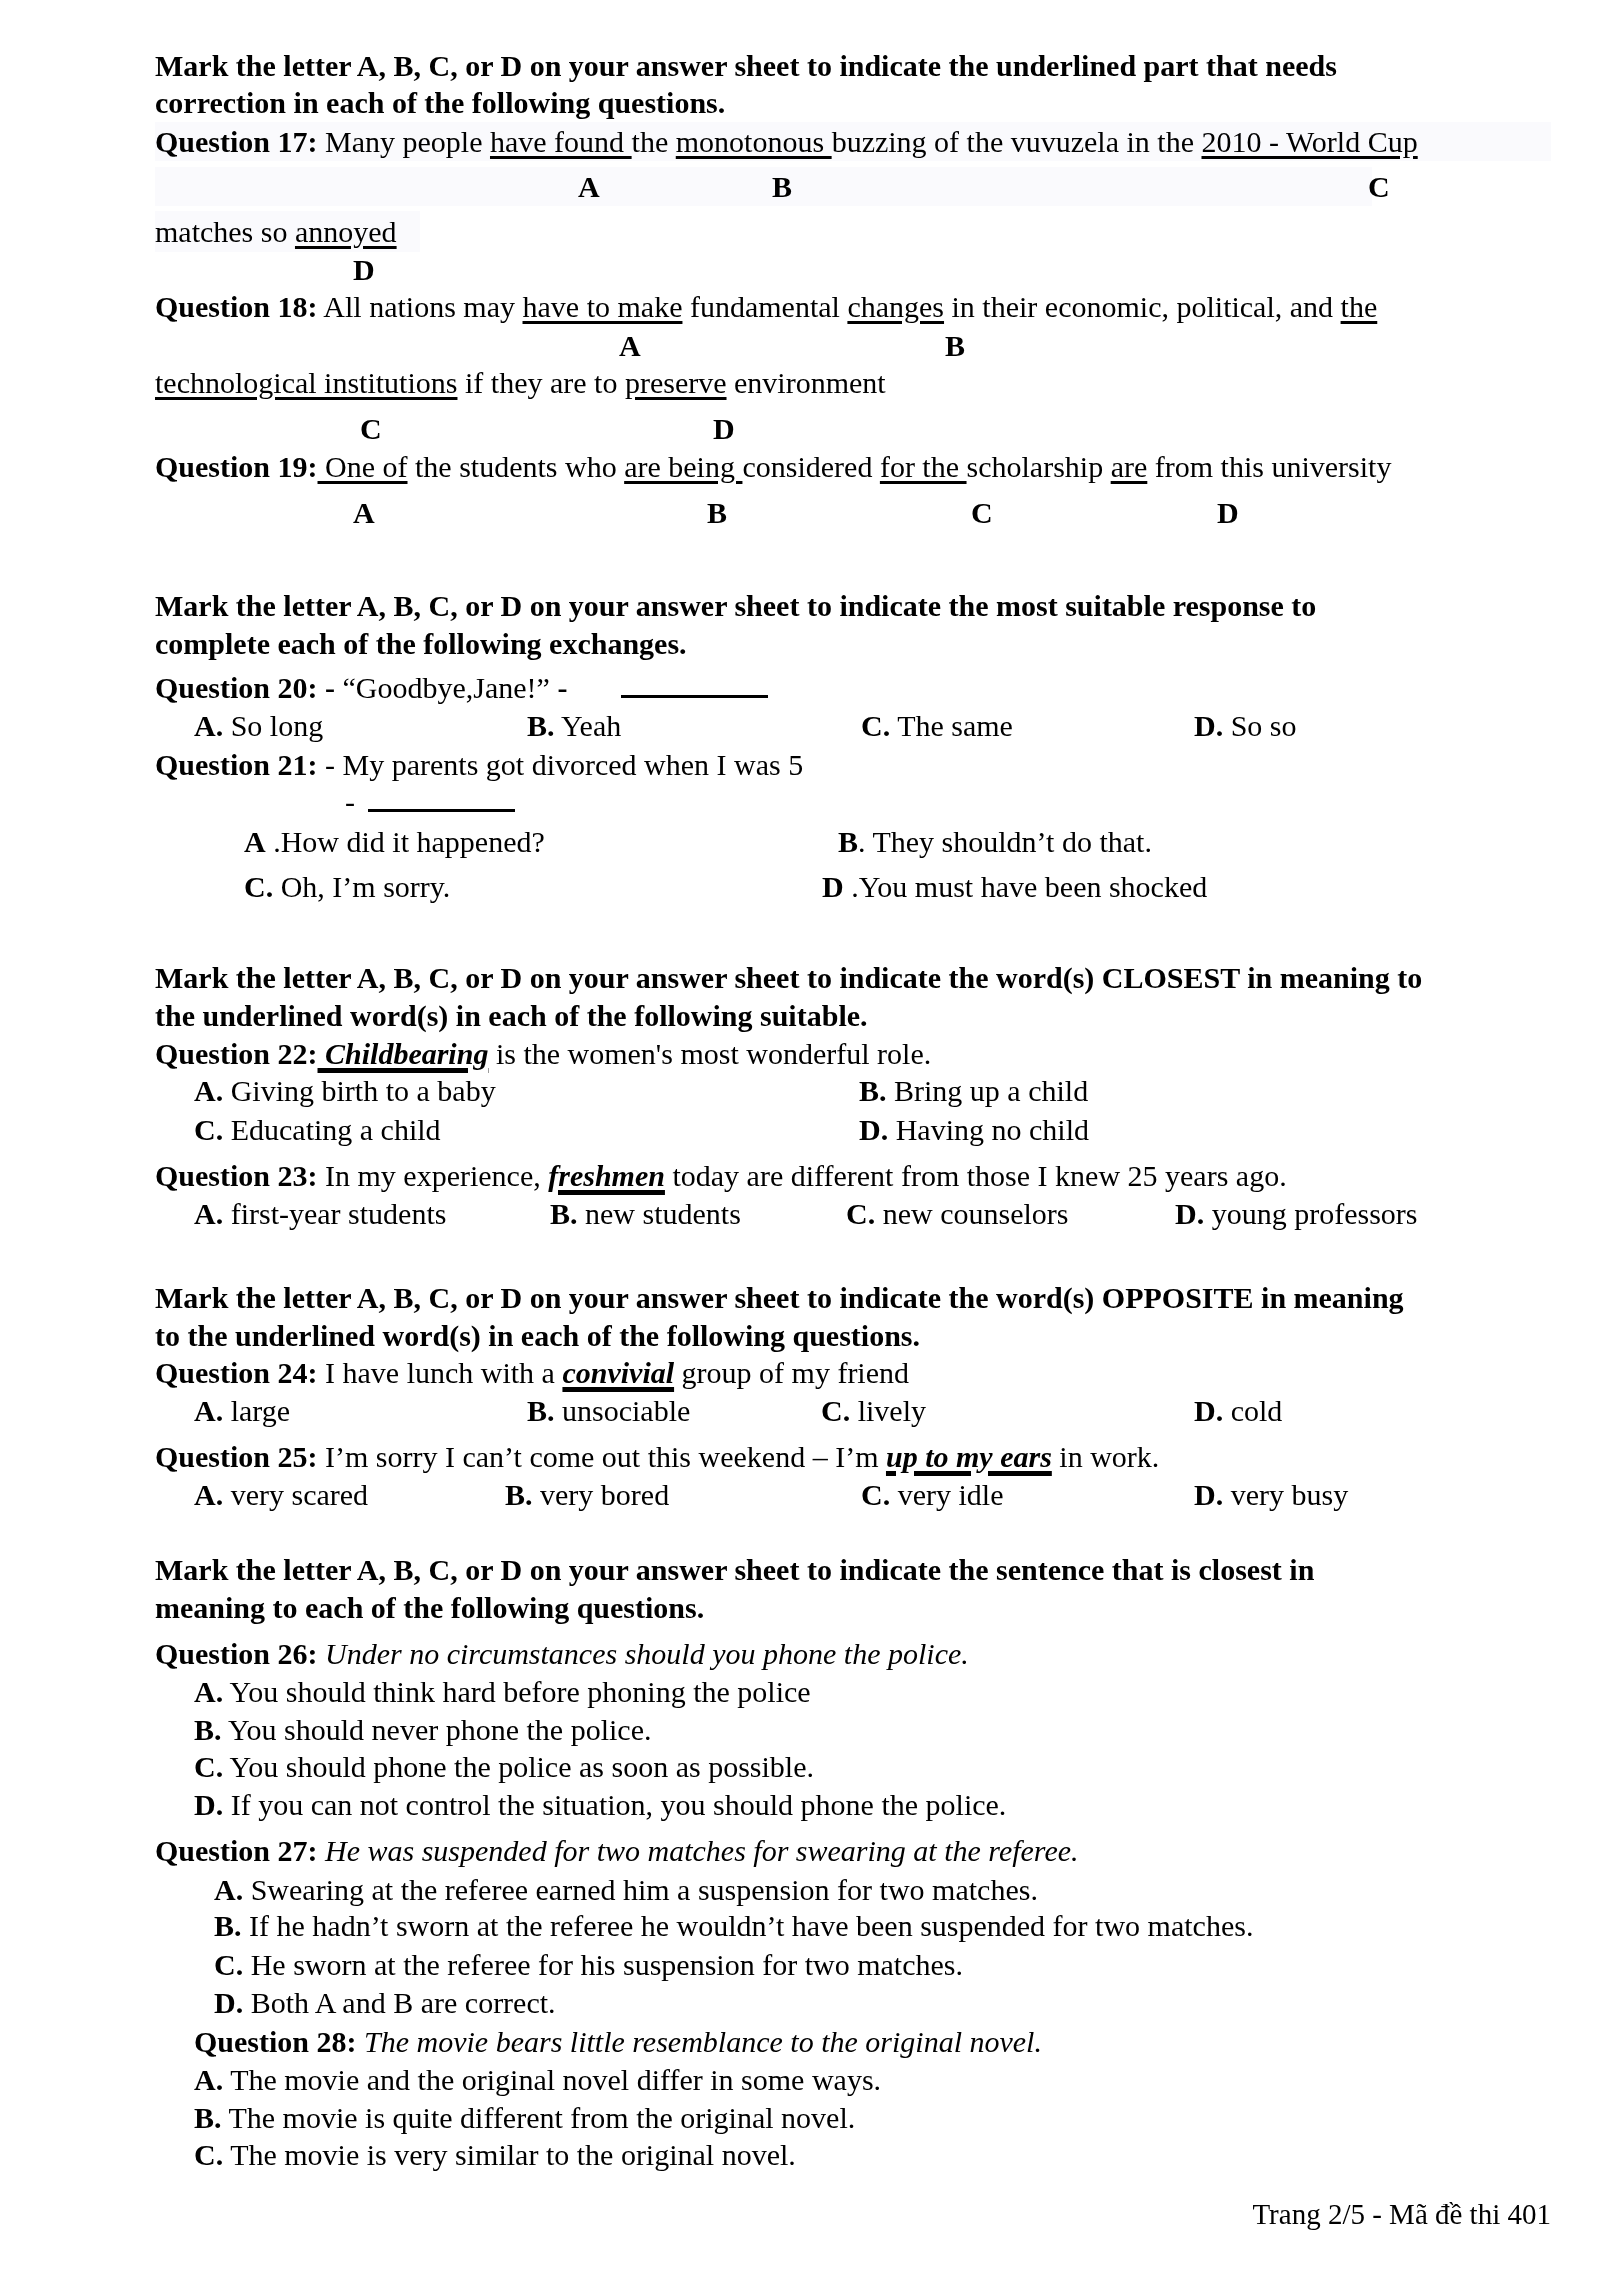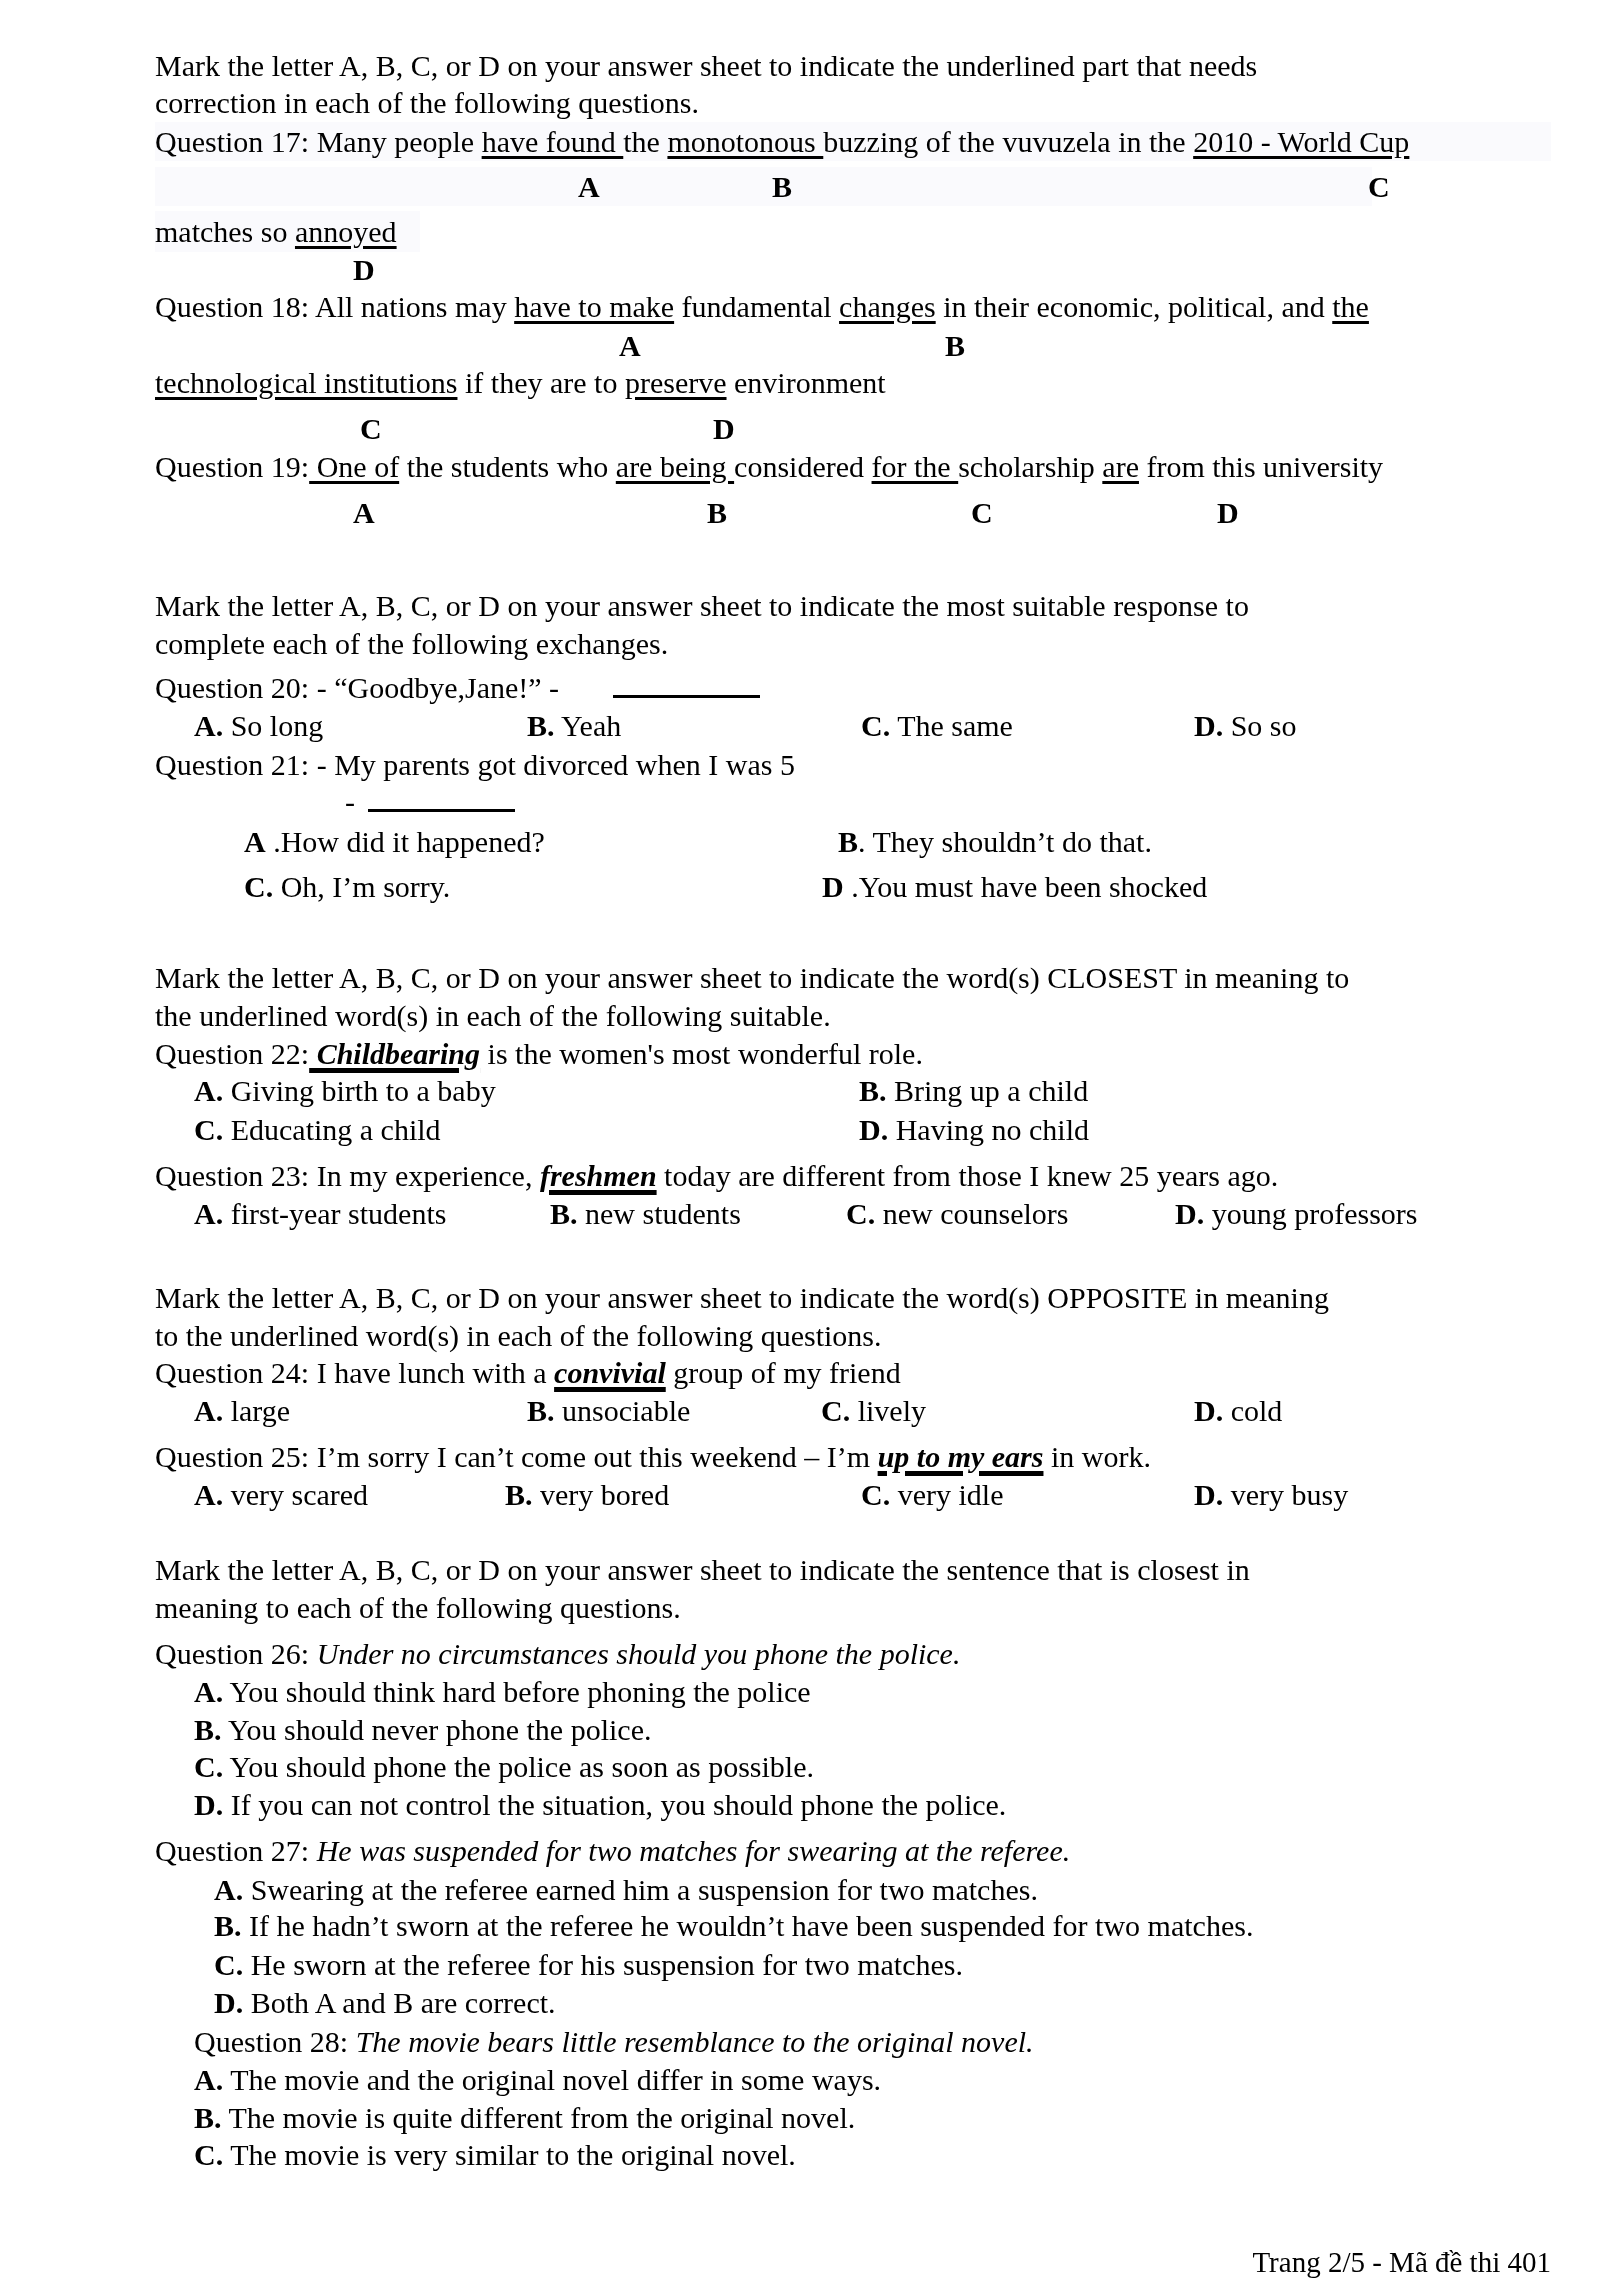--- a/index.html
+++ b/index.html
@@ -1,28 +1,28 @@
 <!DOCTYPE html>
 <html style="font-size:10.5px"><head>
 <meta charset="utf-8">
 <style>
   html, body { margin: 0; padding: 0; background: #ffffff; }
   body { width: 1623px; height: 2295px; position: relative; overflow: hidden;
          font-family: "Liberation Serif", "DejaVu Serif", serif; color: #000; }
   .ln { position: absolute; left: 155px; font-size: 30px; line-height: 37px; white-space: nowrap; }
-  .b { font-weight: normal; text-align: center; }
+  .b { font-weight: bold; text-align: center; }
   .i { font-style: italic; }
   .u { text-decoration: underline; text-decoration-thickness: 2.6px; text-underline-offset: 3.9px; }
   .ub { font-weight: bold; text-decoration: underline; text-decoration-thickness: 4.6px; text-underline-offset: 3.9px; font-style: italic; }
   .shade { position: absolute; background: #fafafd; }
   .mark { position: absolute; font-size: 30px; line-height: 37px; font-weight: bold; }
   .blank { display: inline-block; width: 147px; border-bottom: 3.3px solid #000; height: 26px; vertical-align: baseline; }
   .opt { position: absolute; font-size: 30px; line-height: 37px; white-space: nowrap; }
   .opt .lbl { font-weight: bold; }
-  .footer { position: absolute; right: 72px; top: 2196px; font-size: 29px; line-height: 37px; margin-top: 48px; }
+  .footer { position: absolute; right: 72px; top: 2196px; font-size: 29px; line-height: 37px; }
 </style>
 </head>
 <body>
 
 <div class="ln b" style="top:47px">Mark the letter A, B, C, or D on your answer sheet to indicate the underlined part that needs</div>
 <div class="ln b" style="top:84px">correction in each of the following questions.</div>
 
 <div class="shade" style="left:155px; top:122px; width:1396px; height:39px;"></div>
 <div class="shade" style="left:155px; top:167px; width:1217px; height:39px;"></div>
 <div class="shade" style="left:155px; top:211px; width:265px; height:41px;"></div>

